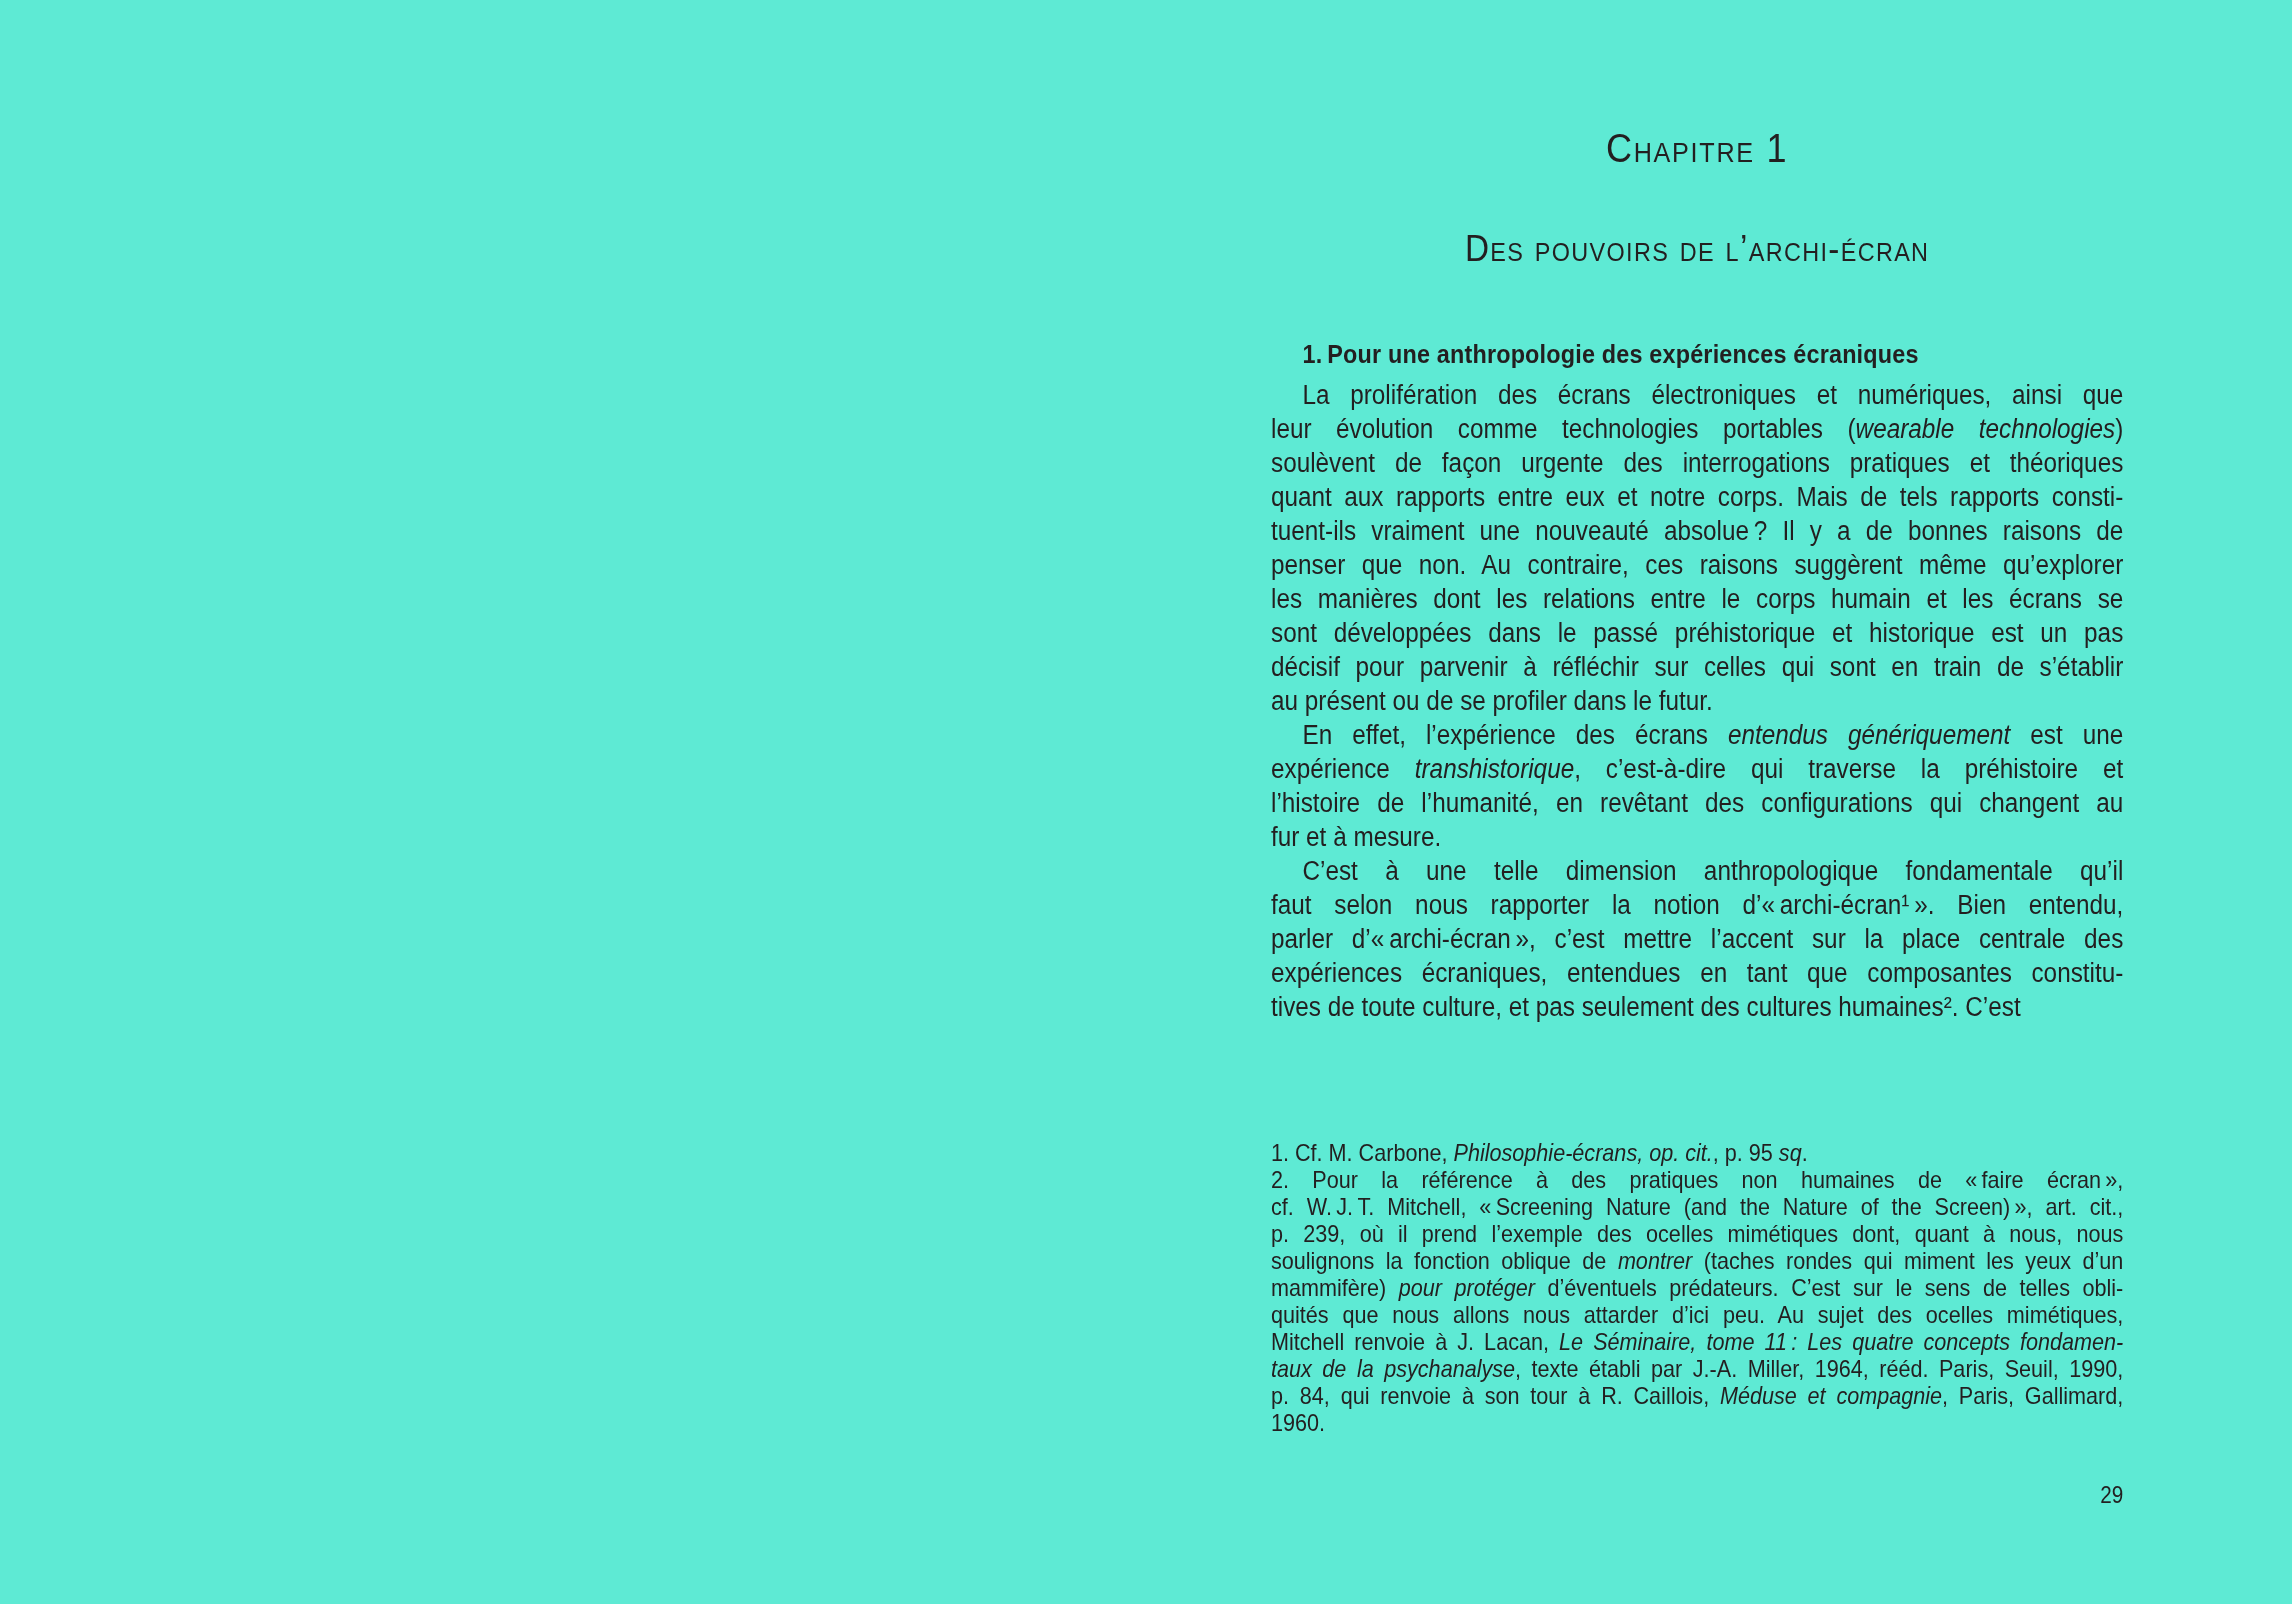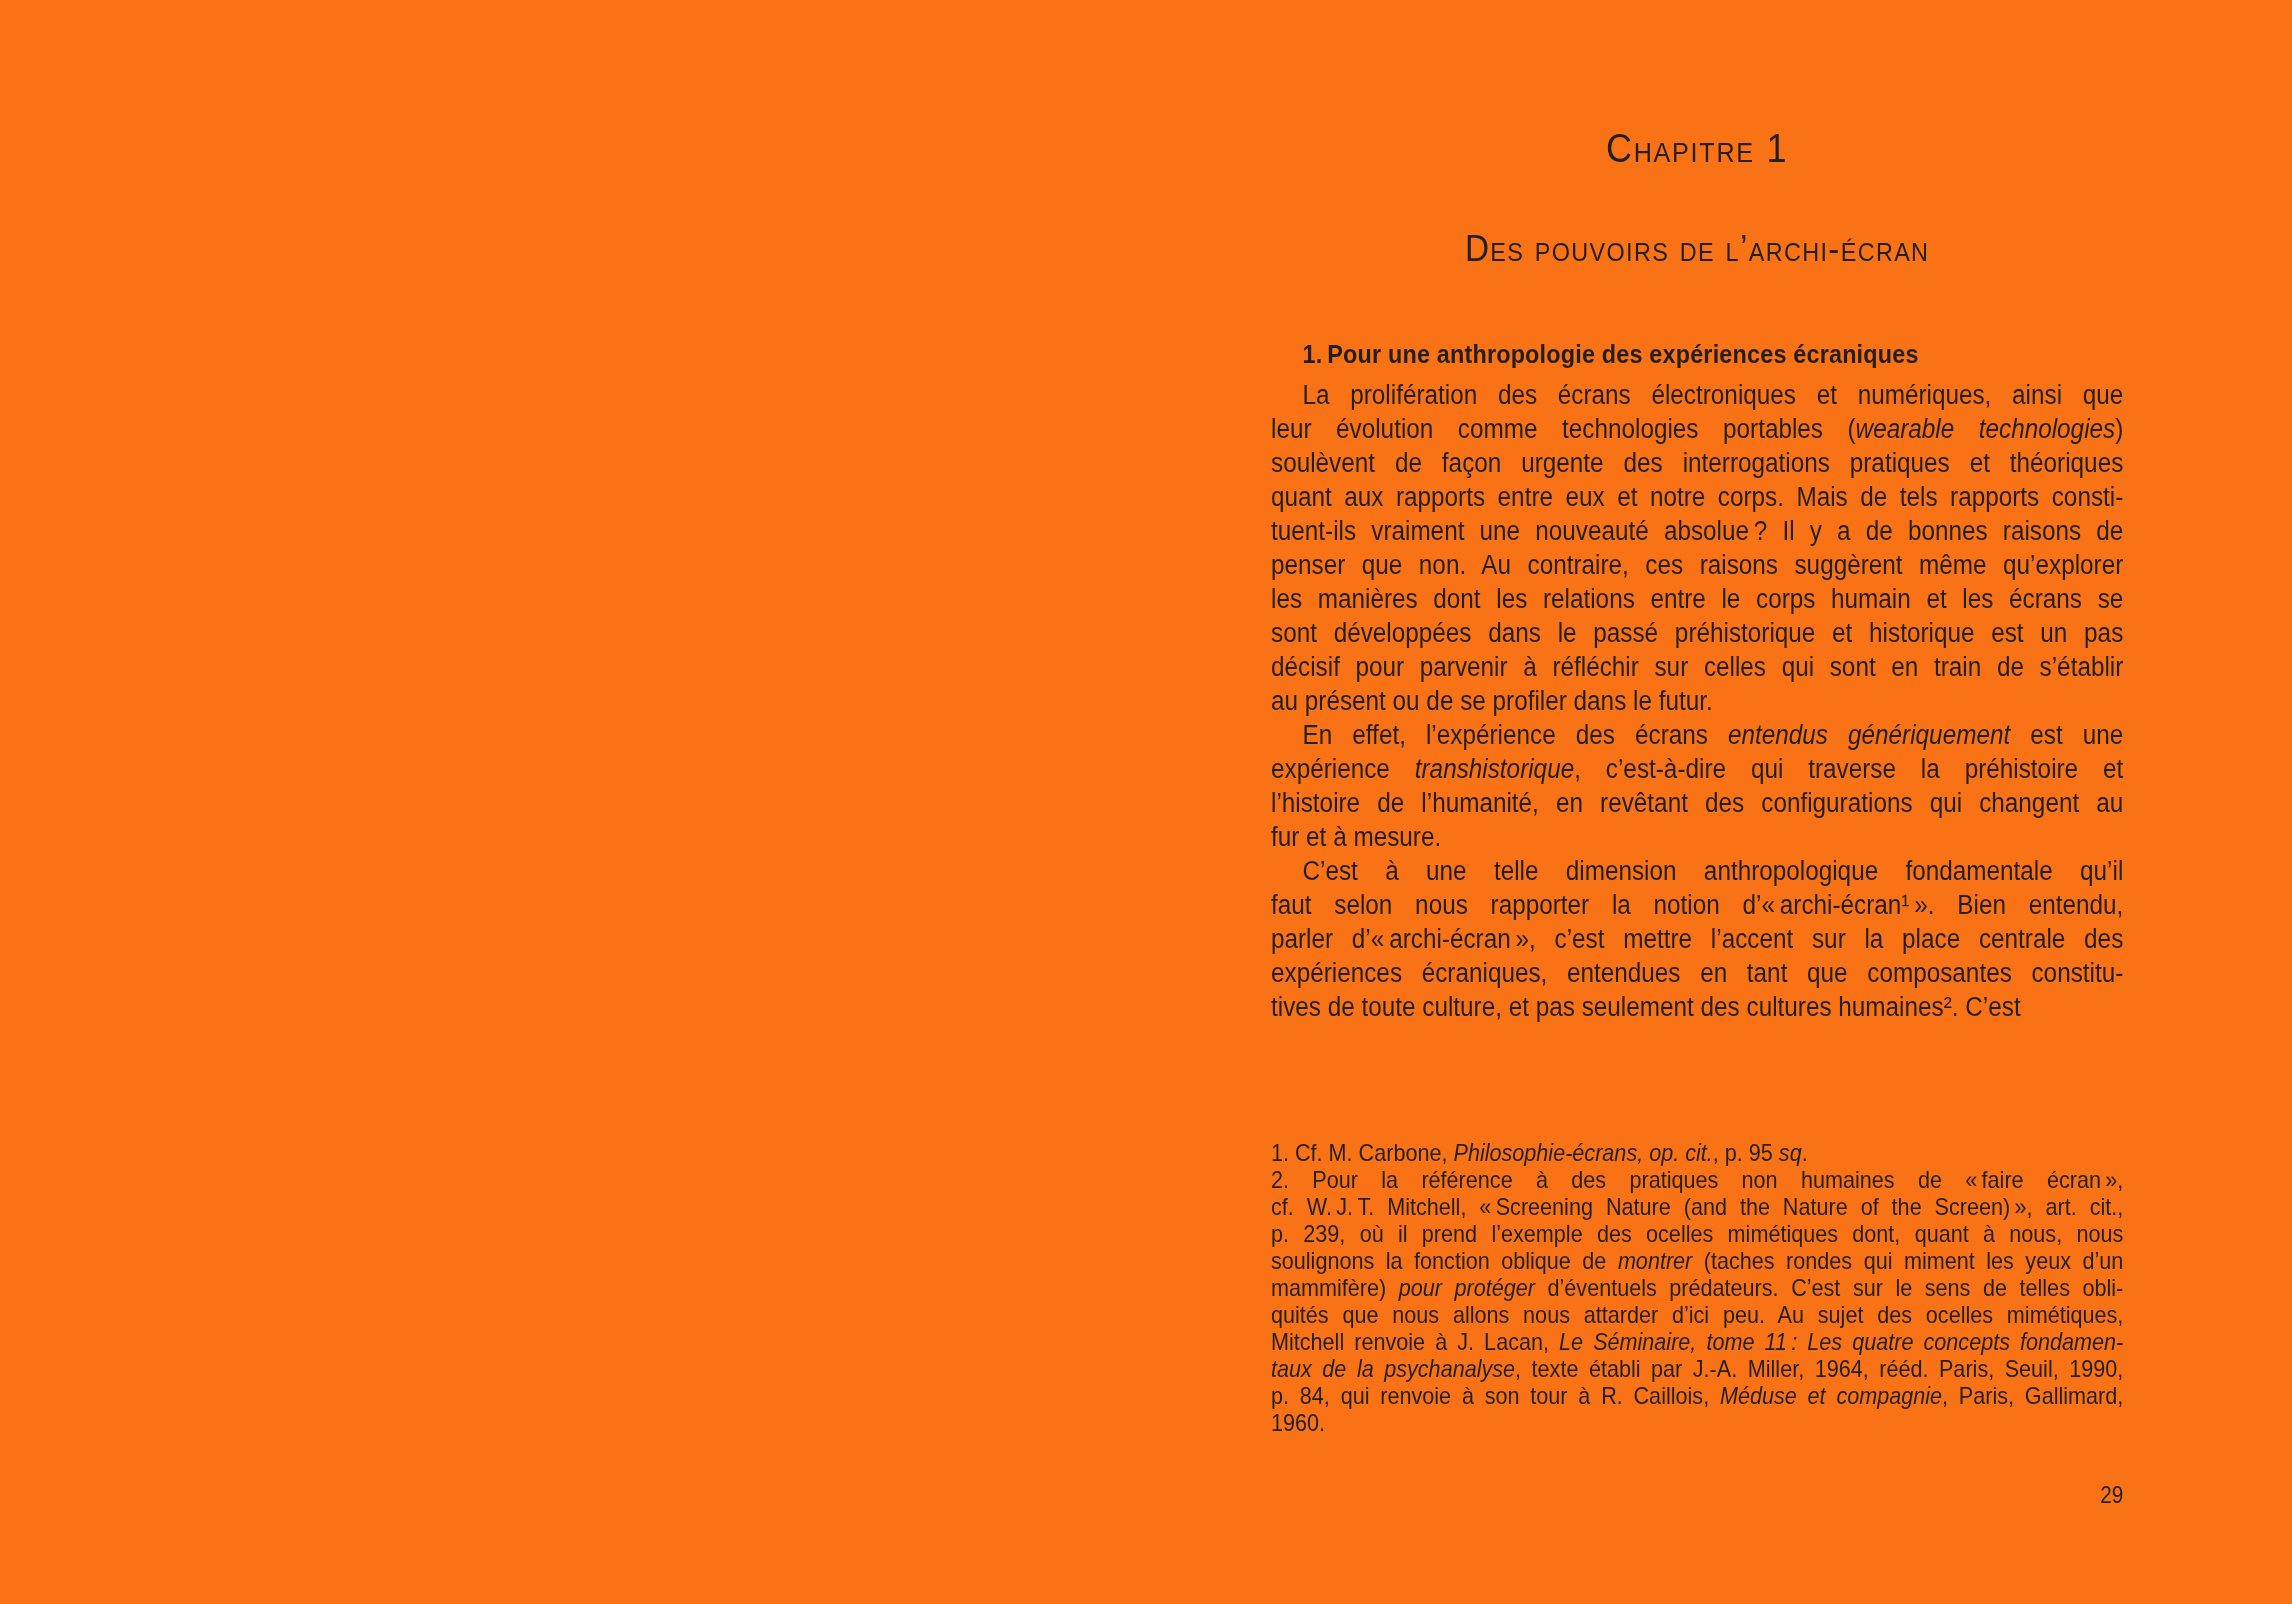--- a/index.html
+++ b/index.html
@@ -1,19 +1,19 @@
 <!DOCTYPE html>
 <html><head>
 <meta charset="utf-8">
 <style>
   html,body{margin:0;padding:0;background:#e8e8e8;}
   .page{
     position:relative;
     width:2292px;height:1604px;
-    background:#f97316;
+    background:#5eead4;
     overflow:hidden;
     font-family:"Liberation Sans",sans-serif;
     color:#231f20;
   }
   .textblock{
     position:absolute;
     left:1271px;top:0;
     width:947px;height:1604px;
     transform:scaleX(0.9);
     transform-origin:0 0;

